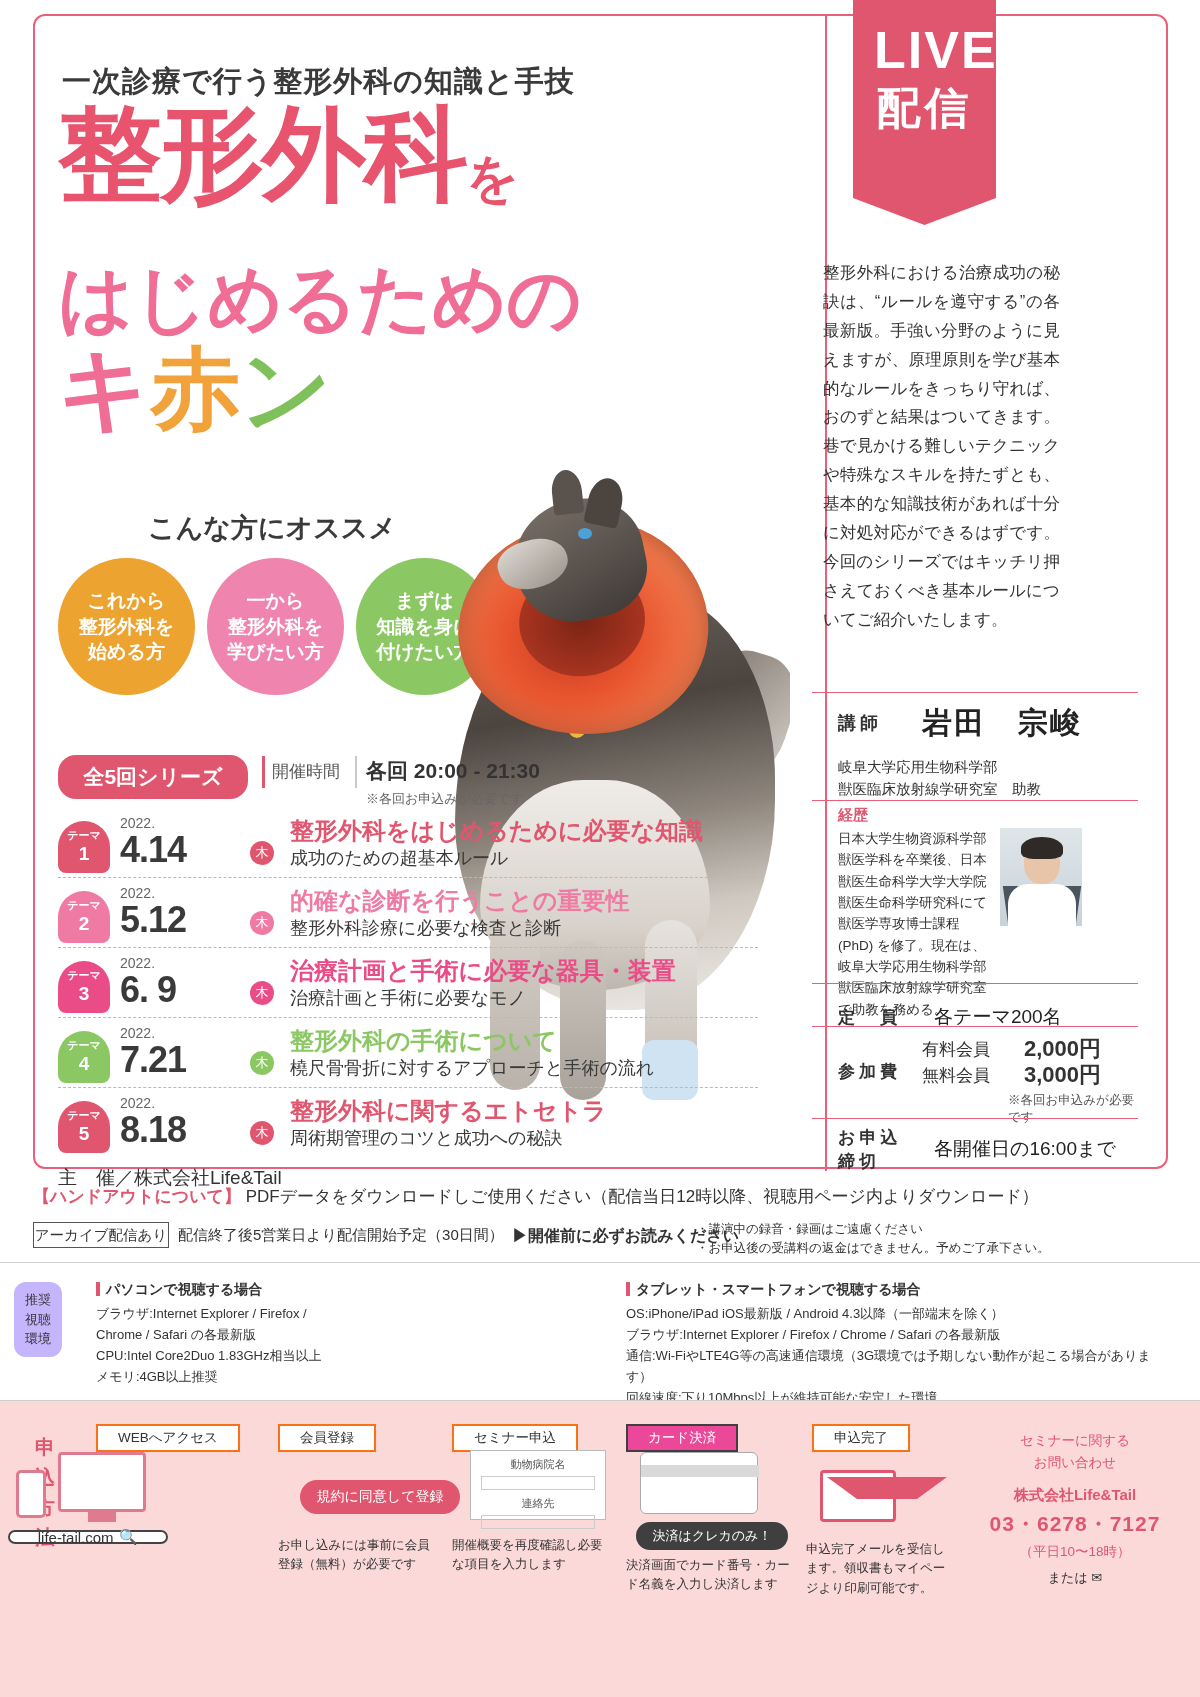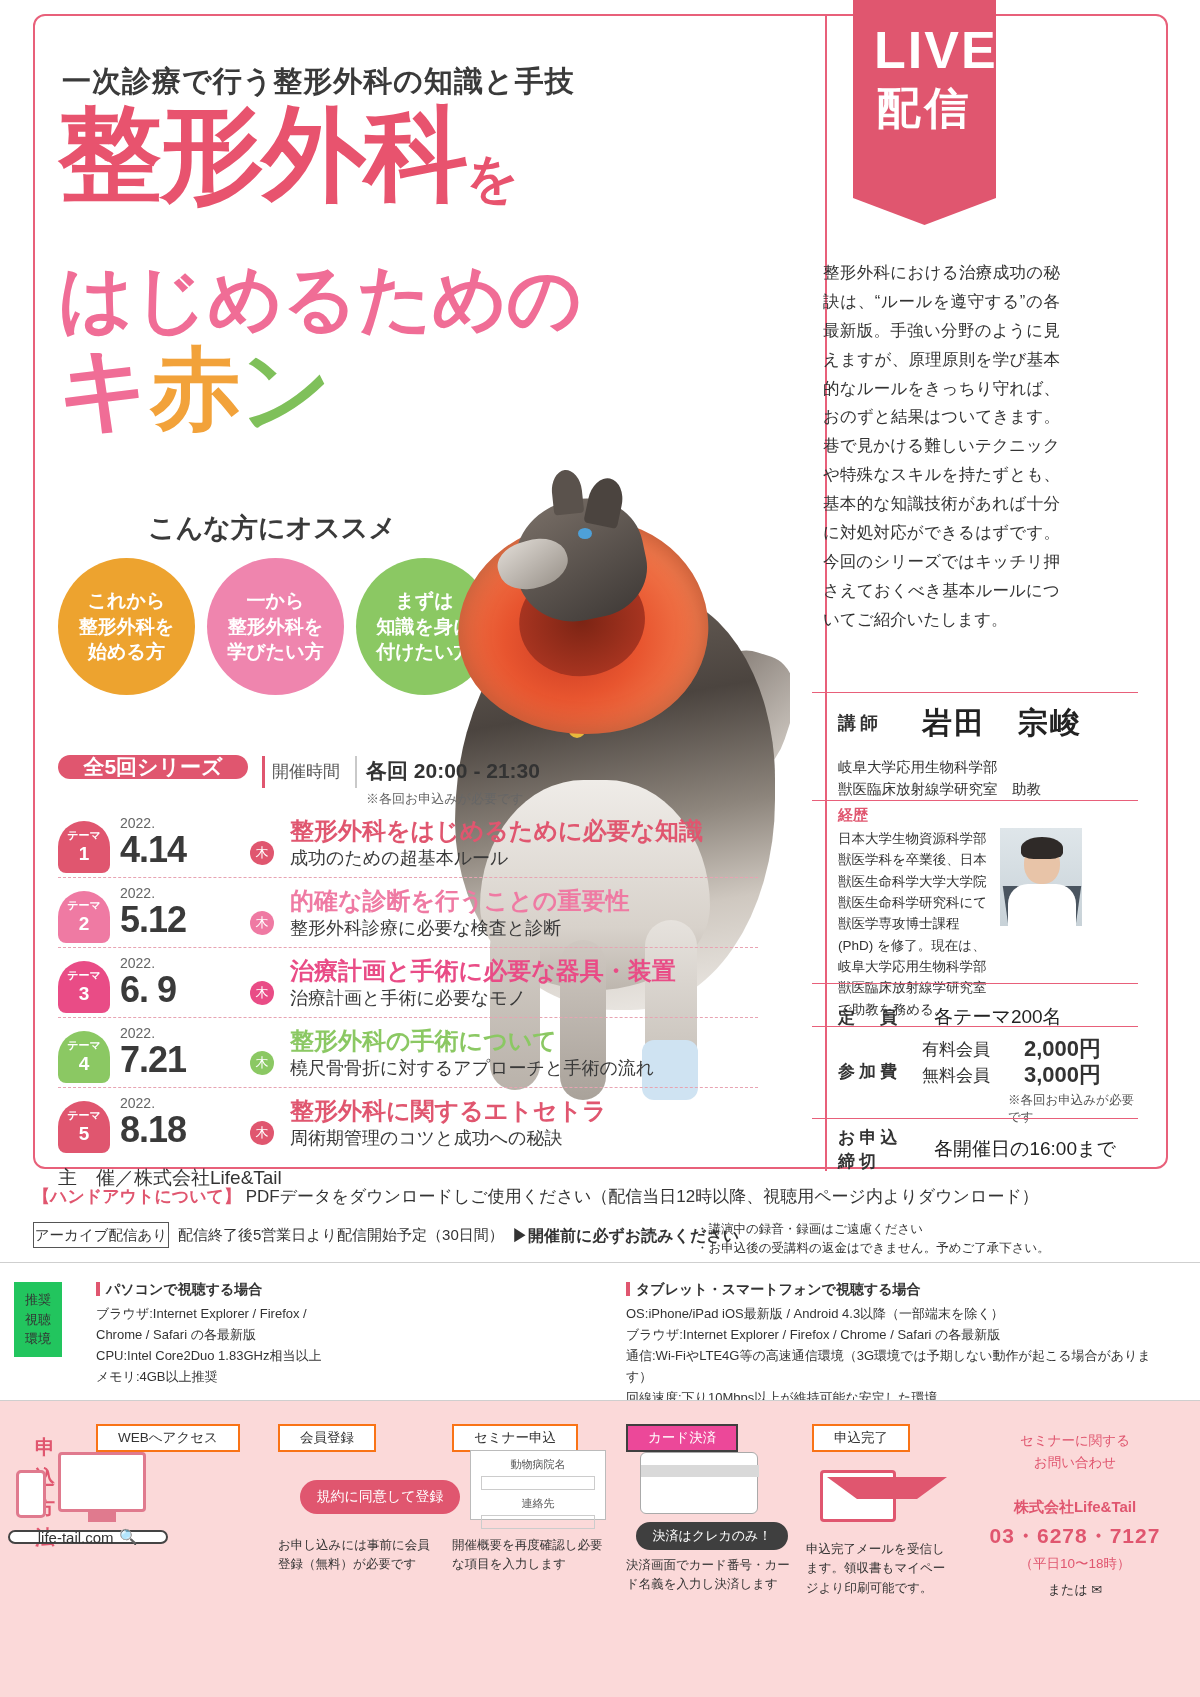--- a/index.html
+++ b/index.html
@@ -126,21 +126,21 @@
   .dog-tail {
     position:absolute; left:270px; top:250px; width:100px; height:130px;
     background:linear-gradient(120deg,#7a716a,#d6d0c9);
     border-radius:50% 40% 45% 55%; transform:rotate(18deg);
   }
   .dog-collar { position:absolute; left:110px; top:300px; width:90px; height:20px; background:#2f2a27; border-radius:10px; transform:rotate(-8deg); }
   .dog-tag { position:absolute; left:148px; top:318px; width:18px; height:20px; background:#e8b93c; border-radius:50%; }
 
   
   .series-pill {
-    position:absolute; left:58px; top:755px; width:190px; height:24px;
+    position:absolute; left:58px; top:755px; width:190px; height:44px;
     background:#e0566f; color:#fff; border-radius:18px;
     font-size:21px; font-weight:bold; display:flex; align-items:center; justify-content:center;
   }
   .sep-bar { position:absolute; left:262px; top:756px; width:3px; height:32px; background:#e0566f; }
   .time-label {
     position:absolute; left:272px; top:760px; font-size:17px; color:#555;
   }
   .sep-bar2 { position:absolute; left:355px; top:756px; width:2px; height:32px; background:#c9c9c9; }
   .time-value {
     position:absolute; left:366px; top:757px; font-size:21px; font-weight:bold; color:#333;
@@ -234,22 +234,22 @@
   }
   .archive-text { position:absolute; left:178px; top:1226px; font-size:15px; color:#333; }
   .readme { position:absolute; left:512px; top:1226px; font-size:16px; font-weight:bold; color:#333; }
   .readme-notes { position:absolute; left:696px; top:1220px; font-size:12.5px; line-height:1.55; color:#333; }
 
   .hr-gray { position:absolute; left:0; top:1262px; width:1200px; border-top:1px solid #cfcfcf; }
 
   
   .env-label {
     position:absolute; left:14px; top:1282px; width:48px;
-    background:#22c55e; color:#333; font-size:13px; text-align:center;
-    padding:8px 4px; line-height:1.5;
+    background:#c4b5fd; color:#333; font-size:13px; text-align:center;
+    padding:8px 4px; line-height:1.5;border-radius:12px;
   }
   .env-col { position:absolute; font-size:13px; color:#333; line-height:1.6; }
   .env-h { font-weight:bold; font-size:14px; margin-bottom:4px; }
   .env-h .bar { display:inline-block; width:4px; height:14px; background:#e0566f; vertical-align:-2px; margin-right:6px; }
   .envA { left:96px; top:1278px; width:260px; }
   .envB { left:372px; top:1305px; width:230px; }
   .envC { left:626px; top:1278px; width:540px; }
 
   .hr-gray2 { position:absolute; left:0; top:1400px; width:1200px; border-top:1px solid #cfcfcf; }
 
@@ -304,21 +304,21 @@
   }
   .mail-icon:before {
     content:""; position:absolute; left:4px; top:4px; width:60px; height:30px;
     border-left:30px solid transparent; border-right:30px solid transparent; border-top:22px solid #e0566f;
   }
   .contact-box {
     position:absolute; left:965px; top:1430px; width:220px;
     text-align:center; color:#e0566f; font-size:13.5px; line-height:1.6;
   }
   .contact-box .big { font-size:21px; font-weight:bold; letter-spacing:1px; }
-  .contact-box .name { font-size:15px; font-weight:bold;margin-top:12px; }
+  .contact-box .name { font-size:15px; font-weight:bold; }
   .contact-box .or { font-size:13px; color:#333; margin-top:6px; }
 </style>
 </head>
 <body>
 
 <div class="page">
 
   <div class="poster-frame">
     <div class="vline"></div>
   </div>

